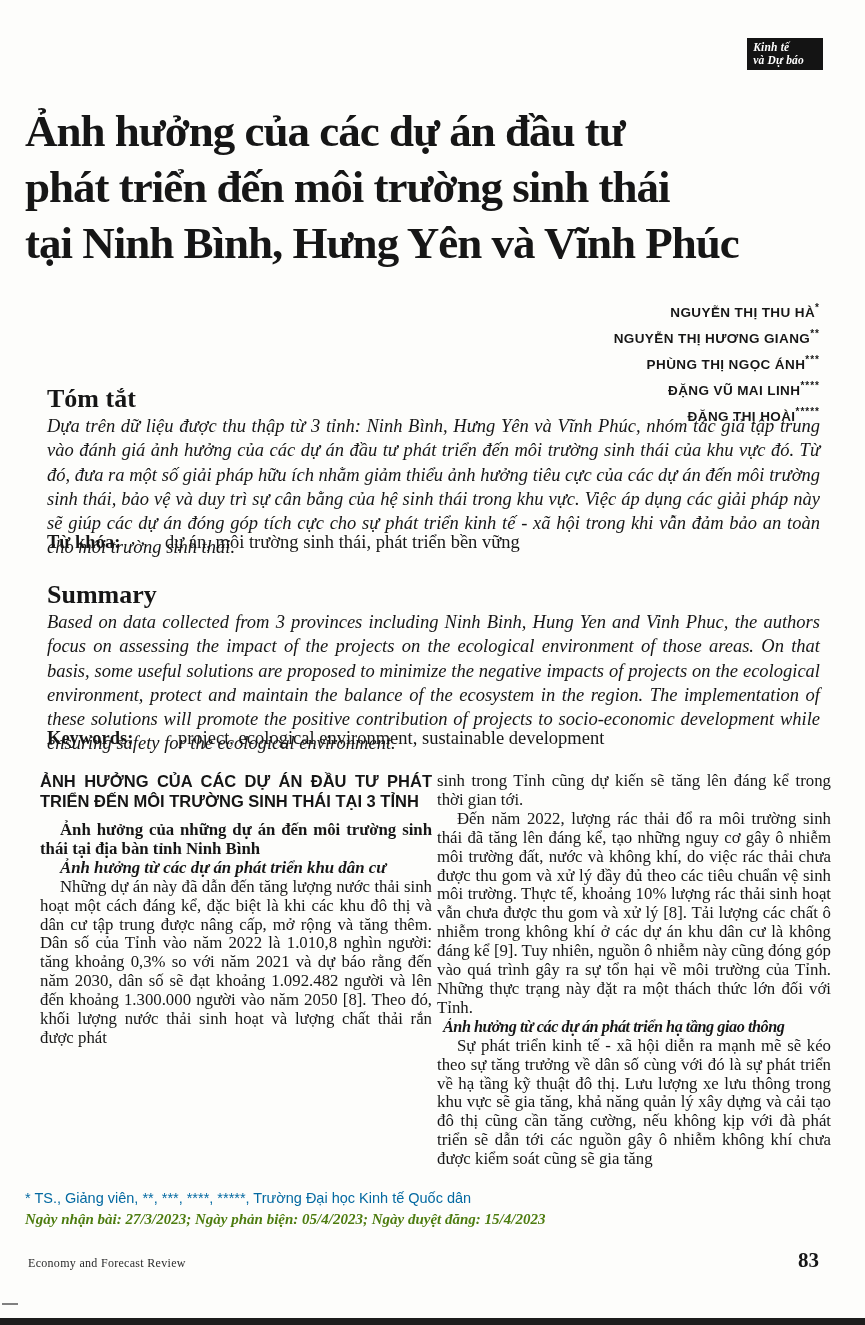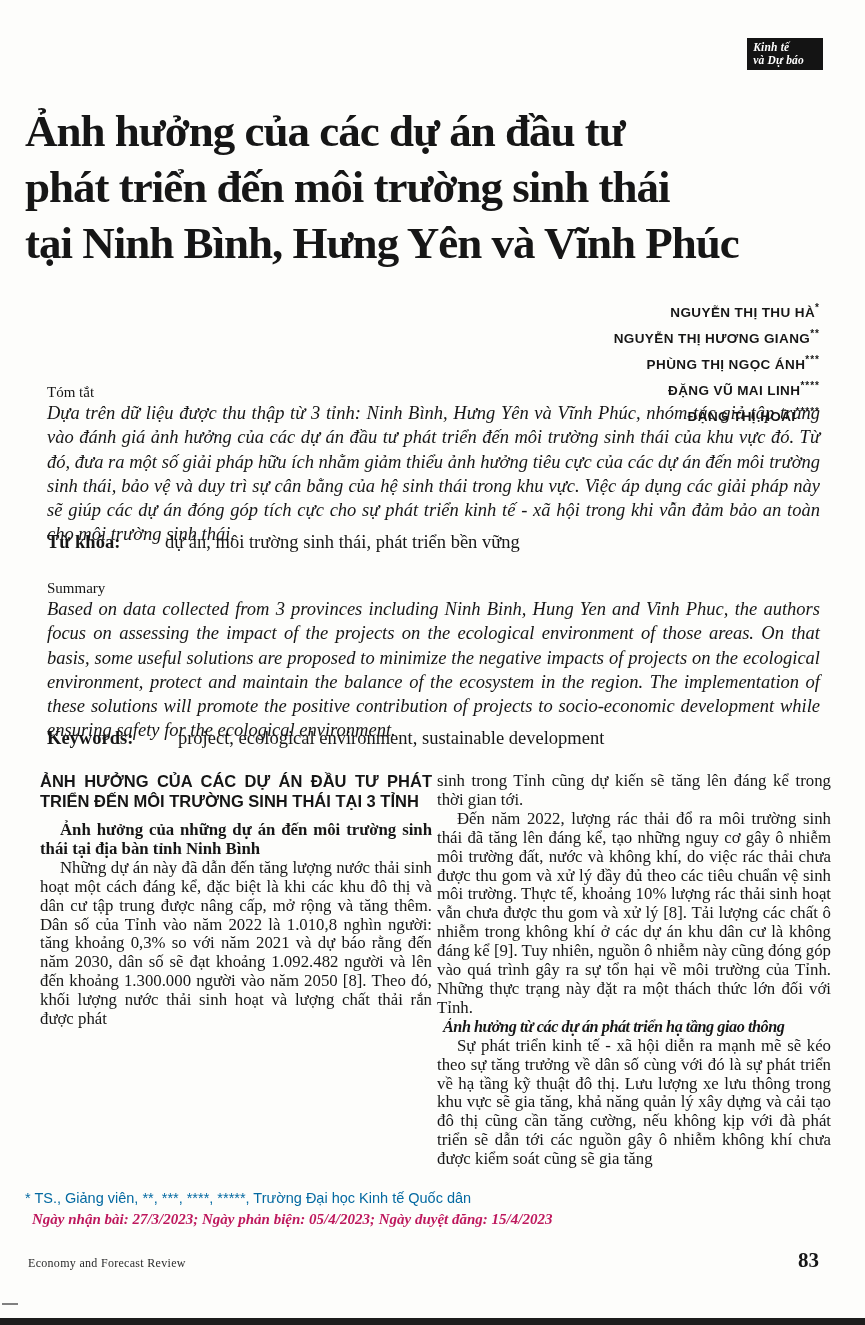--- a/index.html
+++ b/index.html
@@ -34,21 +34,21 @@
     position:absolute;right:45px;top:297px;
     text-align:right;
     font-family:"Liberation Sans", sans-serif;
     font-weight:bold;
     font-size:13.5px;line-height:21.5px;
     letter-spacing:.4px;
   }
   .authors sup{font-size:10px;letter-spacing:1px;}
   
   .blk{position:absolute;left:47px;width:773px;}
-  .blk-heading{font-weight:normal;font-size:15px;}
+  .blk-heading{font-weight:bold;font-size:26px;}
   .blk-text{
     font-style:italic;font-size:18.5px;line-height:24.3px;
     text-align:justify;
   }
   .kw-line{position:absolute;left:47px;width:773px;font-size:18.5px;}
   .kw-label{font-weight:bold;font-style:normal;}
   .kw-text{padding-left:40px;}
   
   .col{
     position:absolute;top:772px;
@@ -83,21 +83,21 @@
   
   .footnote{
     position:absolute;left:25px;top:1188px;width:790px;
   }
   .footnote-aff{
     font-family:Liberation Sans, sans-serif;
     font-size:14.5px;line-height:20px;color:#0369a1;
   }
   .footnote-dates{
     font-style:italic;font-weight:bold;
-    font-size:15px;line-height:22px;color:#be185d;margin-left:7px;
+    font-size:15px;line-height:22px;color:#4d7c0f;
   }
   
   .footer-name{
     position:absolute;left:28px;top:1256px;
     font-size:12px;letter-spacing:.3px;color:#2b2b2b;
   }
   .footer-page{
     position:absolute;right:46px;top:1248px;
     font-weight:bold;font-size:21px;
   }
@@ -149,20 +149,21 @@
   </div>
 
   <div class="kw-line" style="top:728px;">
     <span class="kw-label">Keywords:</span>
     <span class="kw-text">project, ecological environment, sustainable development</span>
   </div>
 
   <div class="col col-left">
     <p class="sec-heading">ẢNH HƯỞNG CỦA CÁC DỰ ÁN ĐẦU TƯ PHÁT TRIỂN ĐẾN MÔI TRƯỜNG SINH THÁI TẠI 3 TỈNH</p>
     <p class="subhead">Ảnh hưởng của những dự án đến môi trường sinh thái tại địa bàn tỉnh Ninh Bình</p>
+    <p class="subhead-italic">Ảnh hưởng từ các dự án phát triển khu dân cư</p>
     <p class="para">Những dự án này đã dẫn đến tăng lượng nước thải sinh hoạt một cách đáng kể, đặc biệt là khi các khu đô thị và dân cư tập trung được nâng cấp, mở rộng và tăng thêm. Dân số của Tỉnh vào năm 2022 là 1.010,8 nghìn người: tăng khoảng 0,3% so với năm 2021 và dự báo rằng đến năm 2030, dân số sẽ đạt khoảng 1.092.482 người và lên đến khoảng 1.300.000 người vào năm 2050 [8]. Theo đó, khối lượng nước thải sinh hoạt và lượng chất thải rắn được phát</p>
   </div>
 
   <div class="col col-right">
     <p class="para-cont">sinh trong Tỉnh cũng dự kiến sẽ tăng lên đáng kể trong thời gian tới.</p>
     <p class="para">Đến năm 2022, lượng rác thải đổ ra môi trường sinh thái đã tăng lên đáng kể, tạo những nguy cơ gây ô nhiễm môi trường đất, nước và không khí, do việc rác thải chưa được thu gom và xử lý đầy đủ theo các tiêu chuẩn vệ sinh môi trường. Thực tế, khoảng 10% lượng rác thải sinh hoạt vẫn chưa được thu gom và xử lý [8]. Tải lượng các chất ô nhiễm trong không khí ở các dự án khu dân cư là không đáng kể [9]. Tuy nhiên, nguồn ô nhiễm này cũng đóng góp vào quá trình gây ra sự tổn hại về môi trường của Tỉnh. Những thực trạng này đặt ra một thách thức lớn đối với Tỉnh.</p>
     <p class="subhead-oneline">Ảnh hưởng từ các dự án phát triển hạ tầng giao thông</p>
     <p class="para">Sự phát triển kinh tế - xã hội diễn ra mạnh mẽ sẽ kéo theo sự tăng trưởng về dân số cùng với đó là sự phát triển về hạ tầng kỹ thuật đô thị. Lưu lượng xe lưu thông trong khu vực sẽ gia tăng, khả năng quản lý xây dựng và cải tạo đô thị cũng cần tăng cường, nếu không kịp với đà phát triển sẽ dẫn tới các nguồn gây ô nhiễm không khí chưa được kiểm soát cũng sẽ gia tăng</p>
   </div>
 

